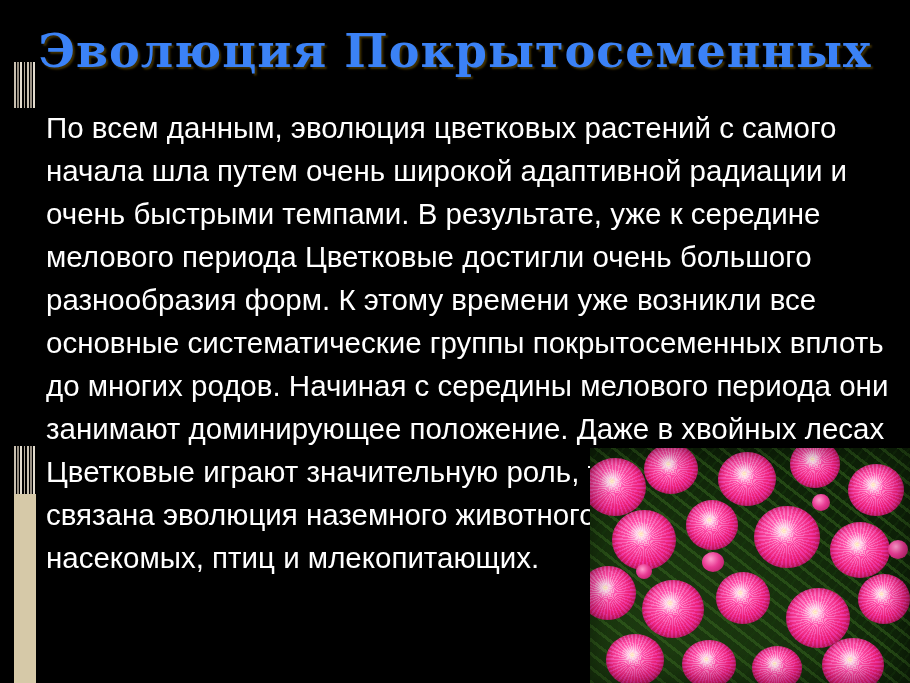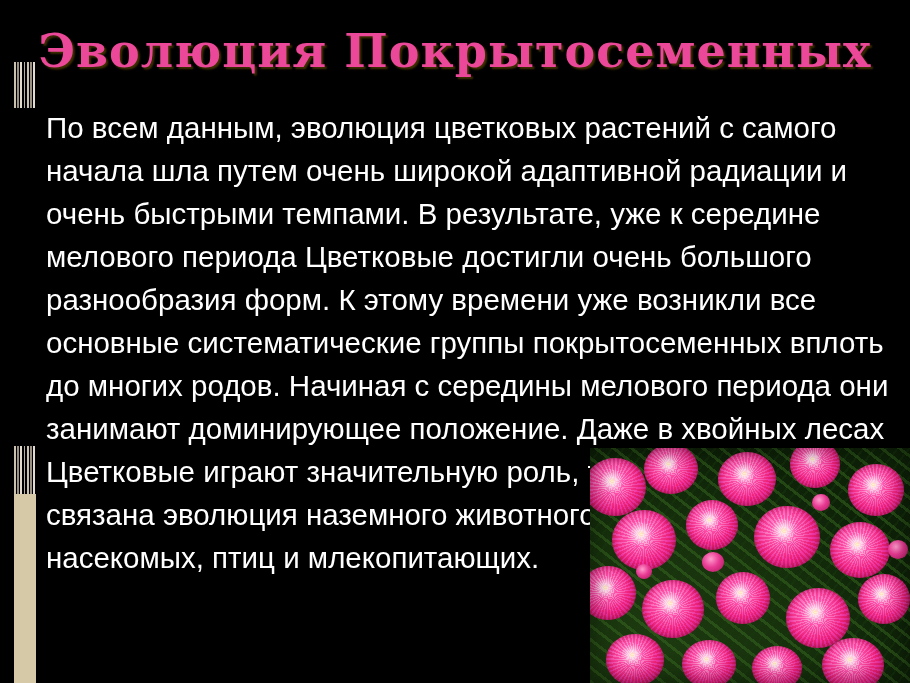--- a/index.html
+++ b/index.html
@@ -53,21 +53,21 @@
 
   .title {
     position: absolute;
     left: 0;
     top: 24px;
     width: 910px;
     text-align: center;
     font-family: "DejaVu Serif", serif;
     font-size: 46px;
     font-weight: bold;
-    color: #ec4899;
+    color: #3b82f6;
     letter-spacing: 1px;
     text-shadow: 2px 2px 2px #403000;
     white-space: nowrap;
   }
 
   .body-text {
     position: absolute;
     left: 46px;
     top: 106px;
     width: 848px;

